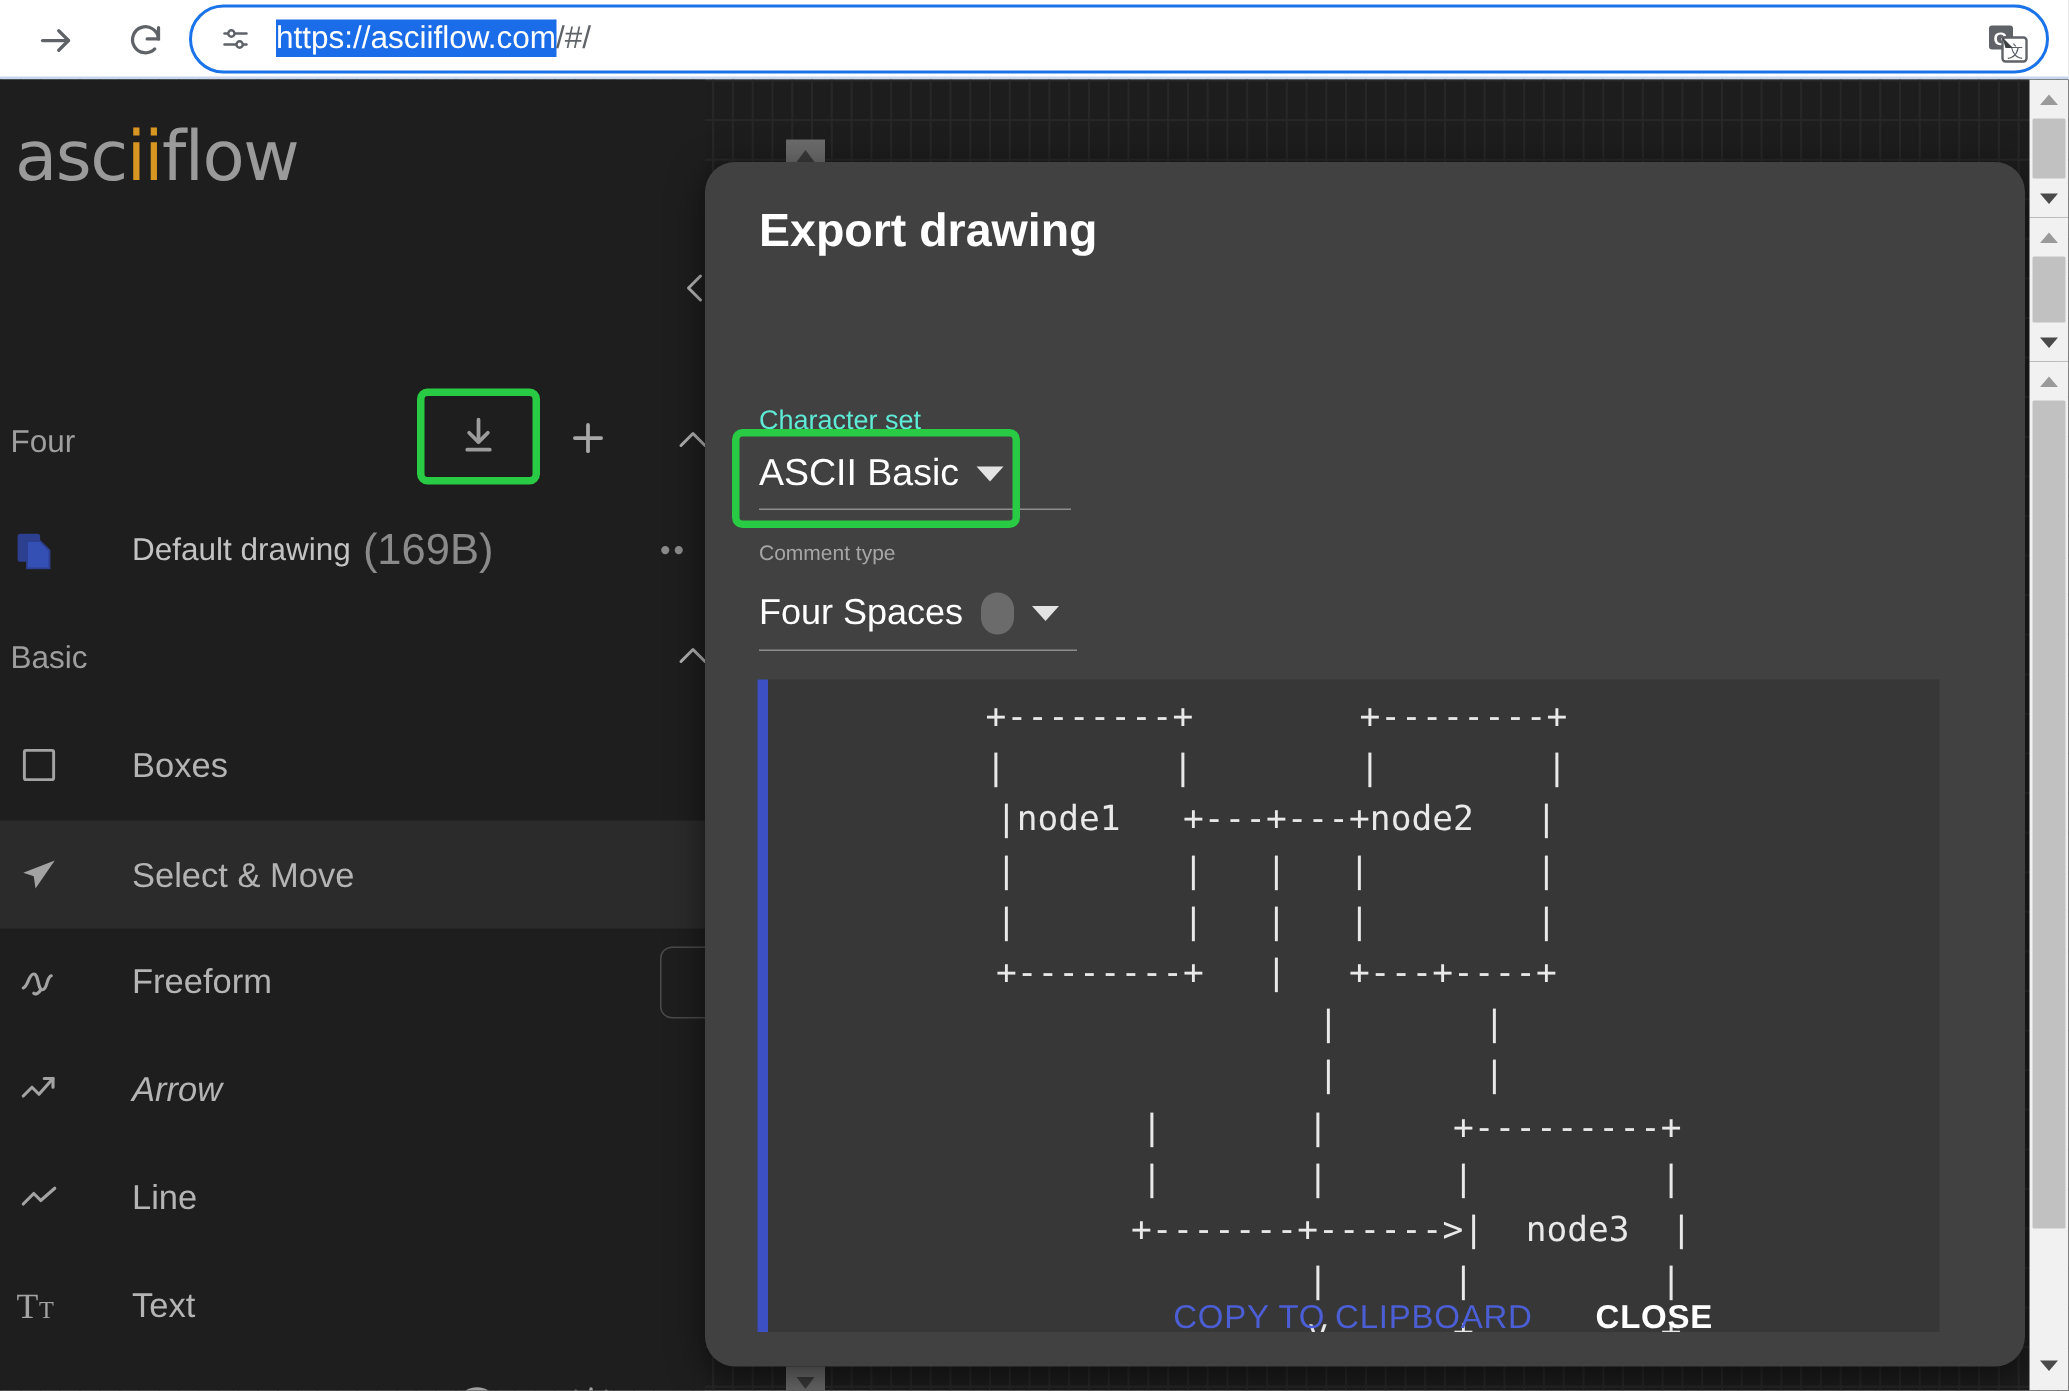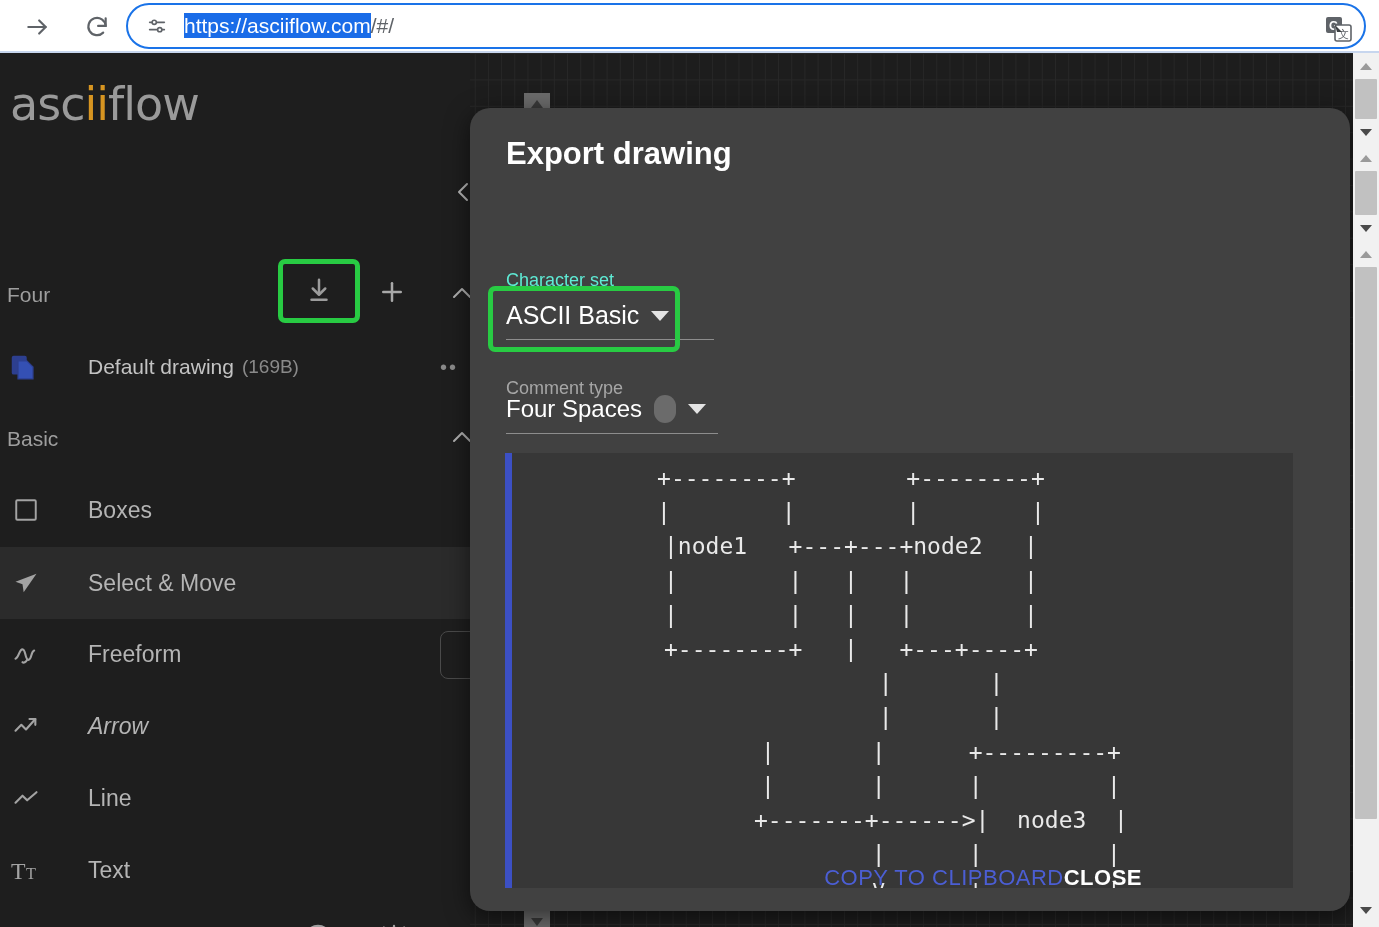--- a/index.html
+++ b/index.html
@@ -116,21 +116,21 @@
   }
 
   
   #drawing-row {
     position: absolute; left: 0; top: 288px; width: 470px; height: 52px;
     display: flex; align-items: center;
   }
   #drawing-row .doc-icon { margin-left: 6px; width: 34px; height: 34px;
       display:flex; align-items:center; justify-content:center; color:#2d3f8f; }
   #drawing-row .name { margin-left: 48px; font-size: 21px; color: #c3c3c3; }
-  #drawing-row .size { margin-left: 8px; font-size: 19px; color: #8a8a8a; }
+  #drawing-row .size { margin-left: 8px; font-size: 29px; color: #8a8a8a; }
   #drawing-row .more {
     position: absolute; left: 440px; top: 16px; color:#8a8a8a; font-size: 20px;
     letter-spacing: 2px; line-height: 1;
   }
 
   
   .tool-row {
     position: absolute; left: 0; width: 470px; height: 72px;
     display: flex; align-items: center;
   }
@@ -205,21 +205,21 @@
   }
   #charset-highlight {
     position: absolute; left: 488px; top: 233px;
     width: 192px; height: 66px;
     border: 5px solid #28cb43; border-radius: 7px;
     pointer-events: none;
   }
 
   #comment-label {
     position: absolute; left: 36px; top: 252px;
-    font-size: 18px; color: #a6a6a6; margin-top: 18px;
+    font-size: 14px; color: #a6a6a6;
   }
   #comment-select {
     position: absolute; left: 36px; top: 276px;
     width: 212px; height: 50px;
     border-bottom: 1px solid #8d8d8d;
     display: flex; align-items: center;
   }
   #comment-select .val { font-size: 24px; color: #ffffff; }
   #comment-select .ripple {
     margin-left: 12px; width: 22px; height: 28px;
@@ -244,21 +244,21 @@
     font-family: "DejaVu Sans Mono", monospace;
     font-size: 23px; line-height: 34.2px;
     color: #e9e9e9;
     white-space: pre;
     letter-spacing: 0px;
   }
 
   #dialog-actions {
     position: absolute; left: 0; bottom: 0; width: 700px; height: 66px;
     display: flex; align-items: center; justify-content: flex-end;
-    padding-right: 28px; 
+    padding-right: 28px; gap: 42px;
   }
   #copy-btn { font-size: 22px; color: #4b5ed4; letter-spacing: .5px; }
   #close-btn { font-size: 22px; color: #ffffff; font-weight: bold; letter-spacing: .5px; }
 
   
   .scrollbar {
     position: absolute; right: 0; width: 26px;
     background: #f1f1f1;
   }
   .sb-arrow {

